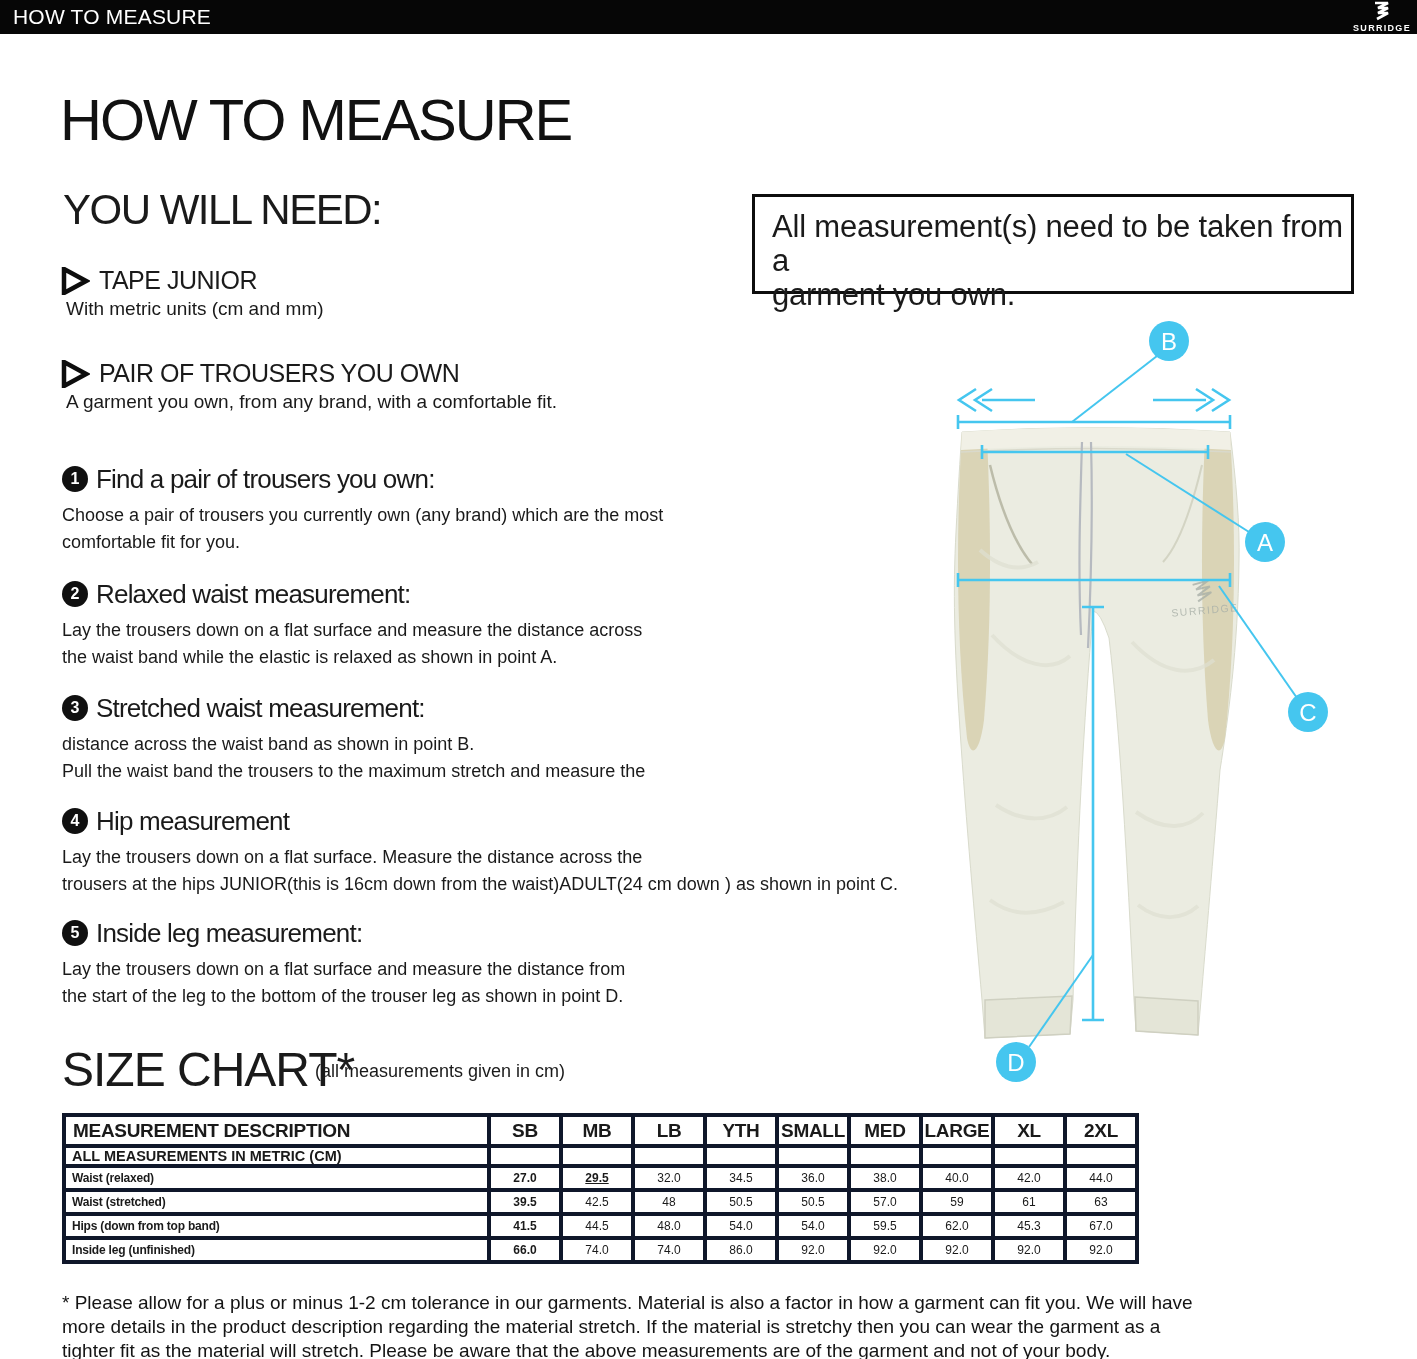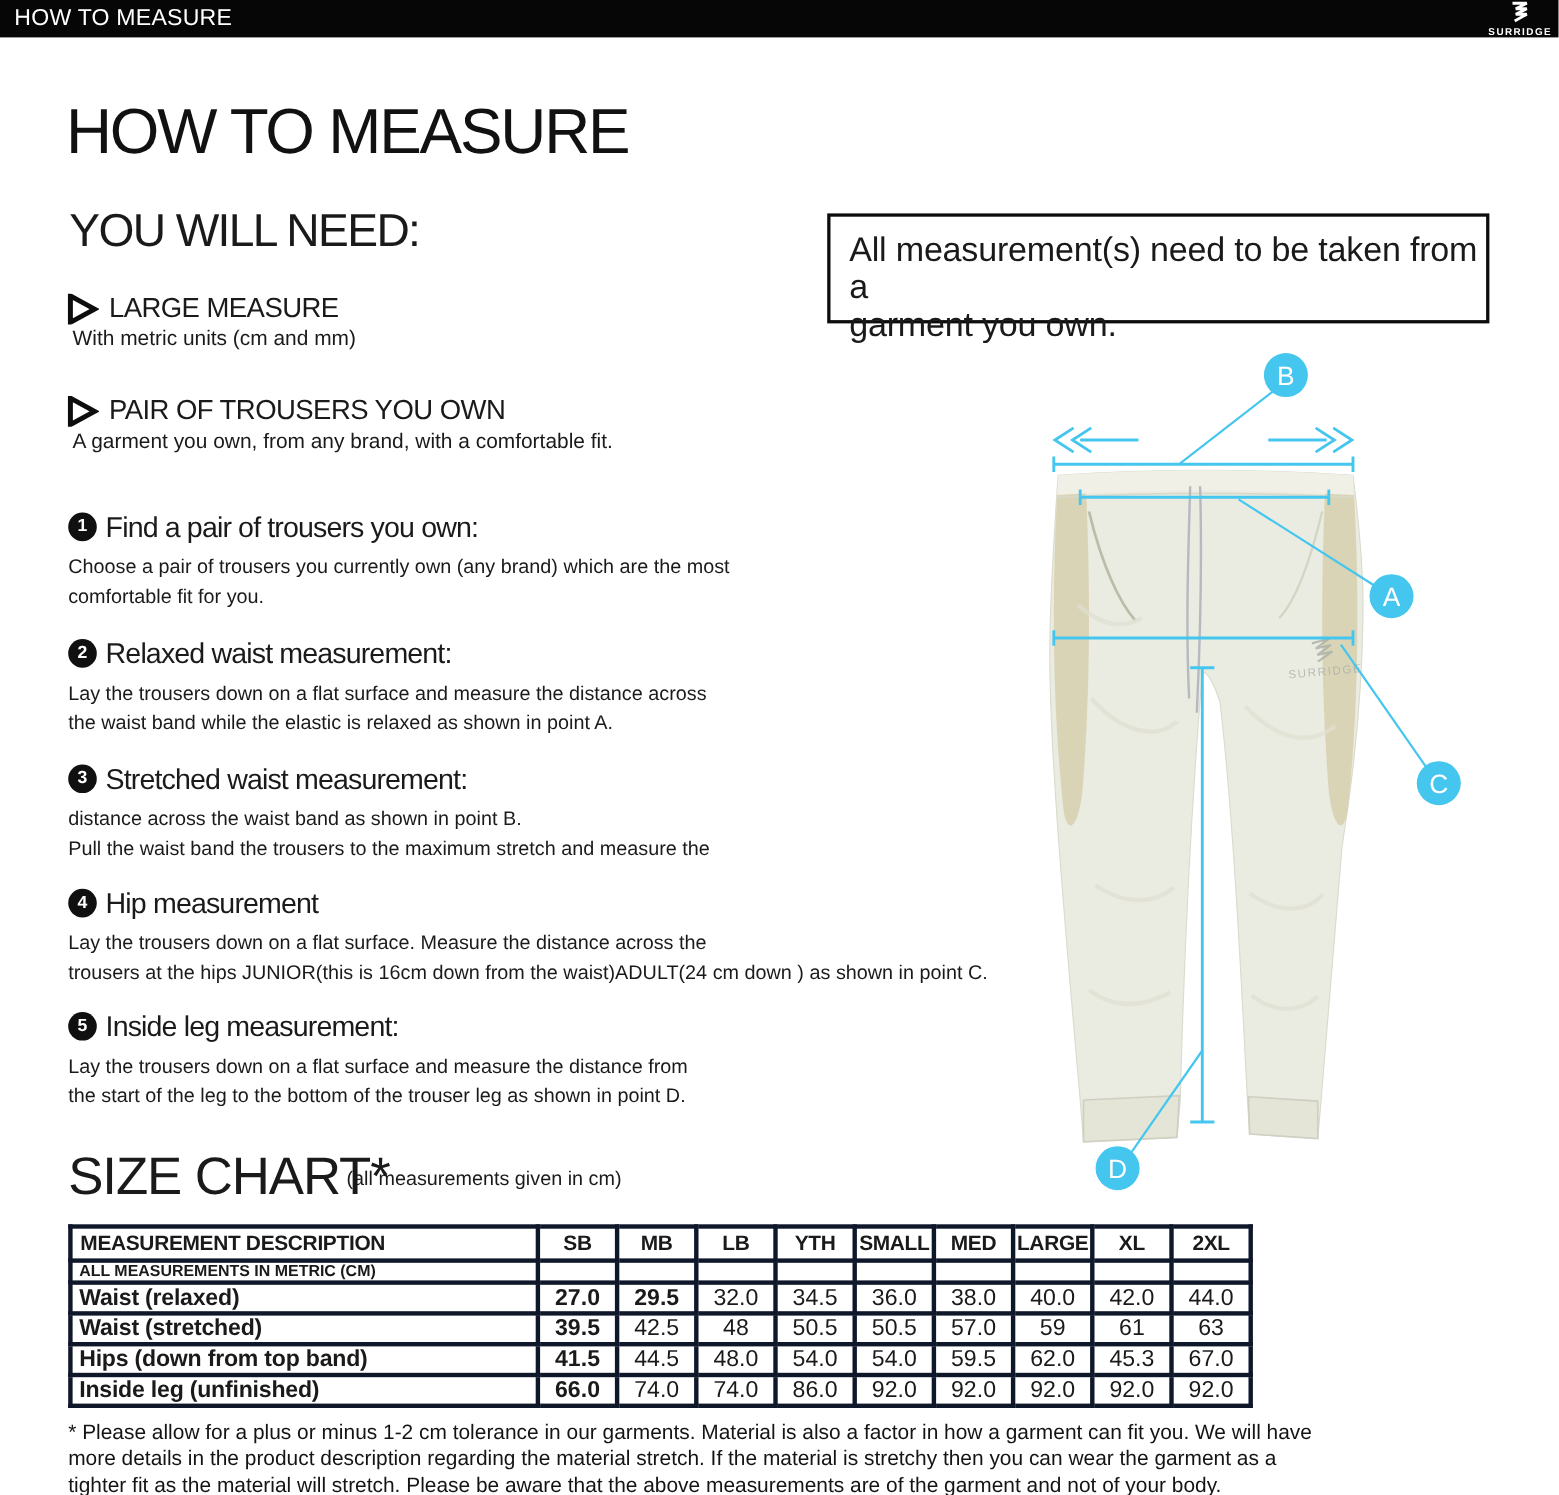--- a/index.html
+++ b/index.html
@@ -40,24 +40,24 @@
   
   .sc-heading { left:62px; top:1042px; font-size:48px; letter-spacing:-1px; }
   .sc-note { left:315px; top:1061px; font-size:18px; }
   .sizes-table-wrap { left:62px; top:1113px; }
   table.sizes { border-collapse:collapse; table-layout:fixed; border:3px solid #141414; }
   table.sizes th, table.sizes td { border:4px solid #0f172a; overflow:hidden; }
   table.sizes th { height:31px; font-size:19px; letter-spacing:-0.3px; text-align:center; }
   table.sizes th.desc { text-align:left; padding-left:7px; }
   table.sizes tr.metric td { height:19px; }
   table.sizes tr.metric td.desc { font-size:14.5px; font-weight:bold; padding-left:6px; }
-  table.sizes tr.data td { height:24px; font-size:21px; text-align:center; }
+  table.sizes tr.data td { height:24px; font-size:12px; text-align:center; }
   table.sizes tr.data td.desc { text-align:left; font-weight:bold; padding-left:6px; letter-spacing:-0.2px; }
   table.sizes tr.data td:nth-child(2) { font-weight:bold; }      
-  table.sizes tr.data.r0 td:nth-child(3) { font-weight:bold; }   
+  table.sizes tr.data.r0 td:nth-child(3) { font-weight:bold;text-decoration:underline; }   
 
   
   .footnote { left:62px; top:1291px; font-size:19px; line-height:24px; white-space:nowrap; color:#141414; }
 
   
   .diagram { left:930px; top:300px; width:487px; height:810px; }
   .measure-letter { font-family:"Liberation Sans", sans-serif; font-size:24px; fill:#ffffff; text-anchor:middle; }
 </style>
 </head>
 <body>
@@ -73,21 +73,21 @@
 </div>
 
 <div class="abs page-title">HOW TO MEASURE</div>
 
 <div class="abs ywn-heading">YOU WILL NEED:</div>
 
 <div class="abs need-item" style="top:266px;">
   <svg class="tri-icon" width="30" height="28" viewBox="0 0 30 28">
     <polygon points="4,2 26,14 4,26" fill="#ffffff" stroke="#0d0d0d" stroke-width="4.5"></polygon>
   </svg>
-  <div class="need-label">LARGE MEASURE</div>
+  <div class="need-label">TAPE JUNIOR</div>
   <div class="need-note">With metric units (cm and mm)</div>
 </div>
 
 <div class="abs need-item" style="top:359px;">
   <svg class="tri-icon" width="30" height="28" viewBox="0 0 30 28">
     <polygon points="4,2 26,14 4,26" fill="#ffffff" stroke="#0d0d0d" stroke-width="4.5"></polygon>
   </svg>
   <div class="need-label">PAIR OF TROUSERS YOU OWN</div>
   <div class="need-note">A garment you own, from any brand, with a comfortable fit.</div>
 </div>

